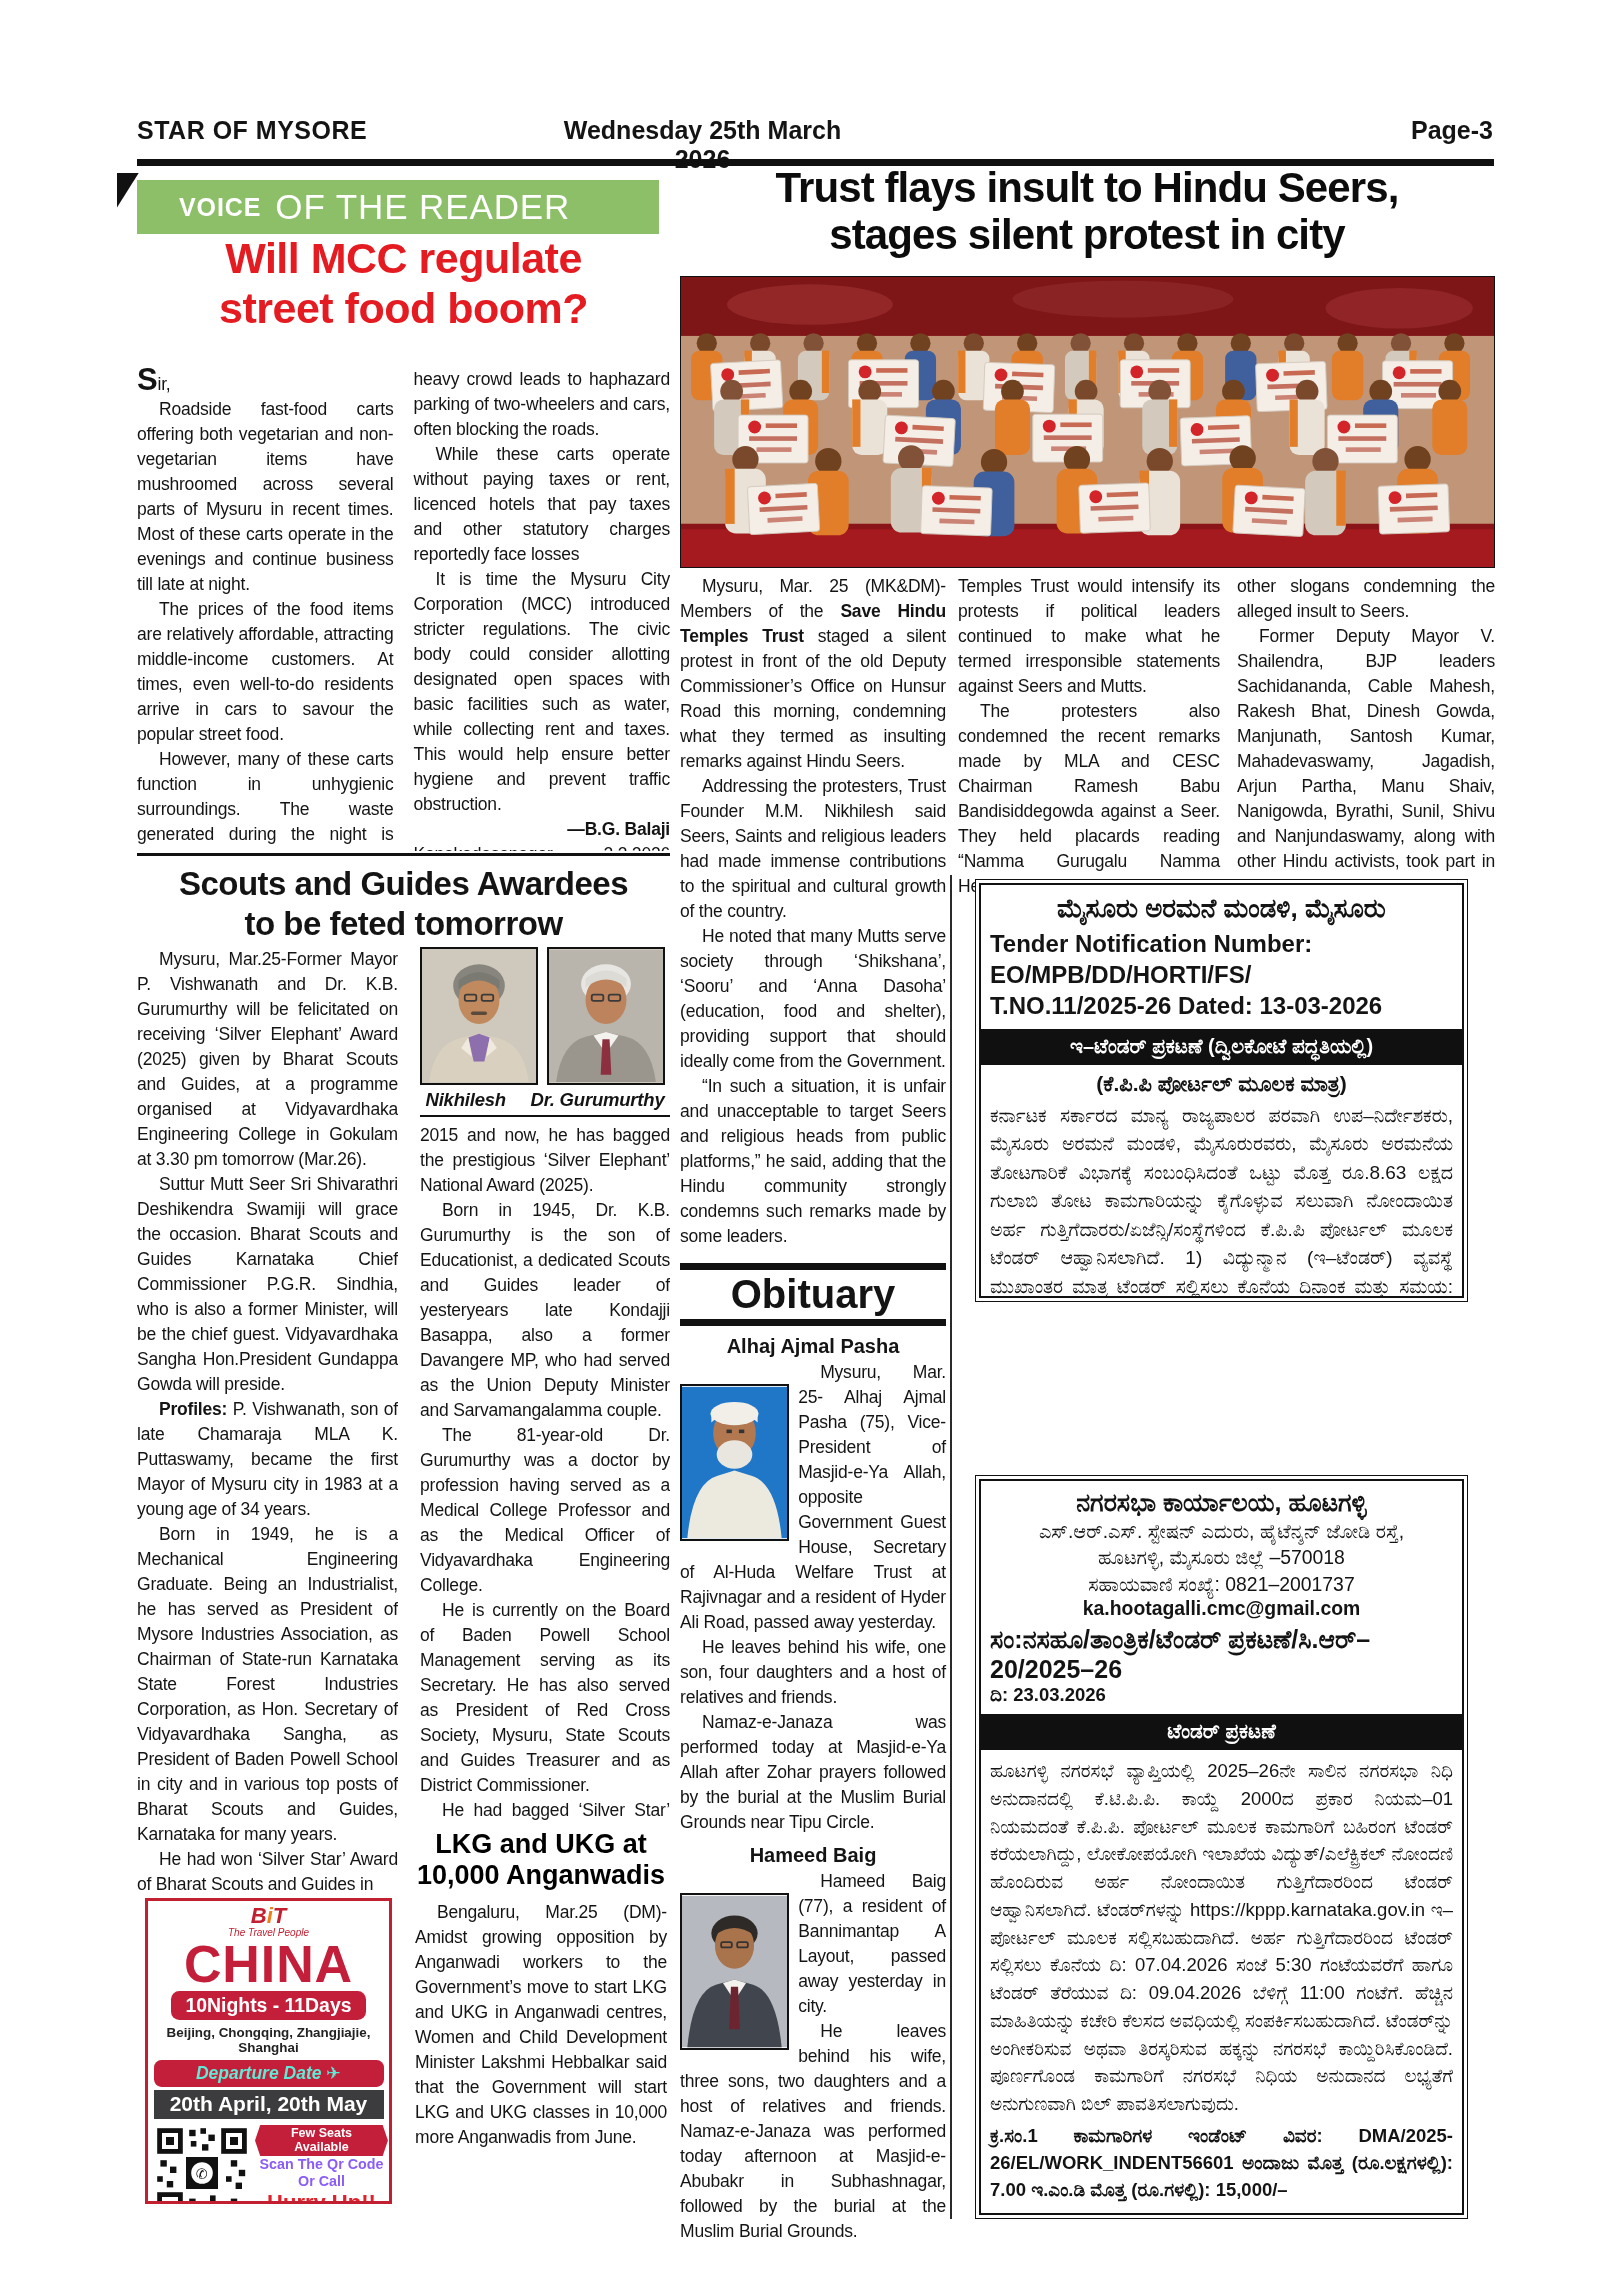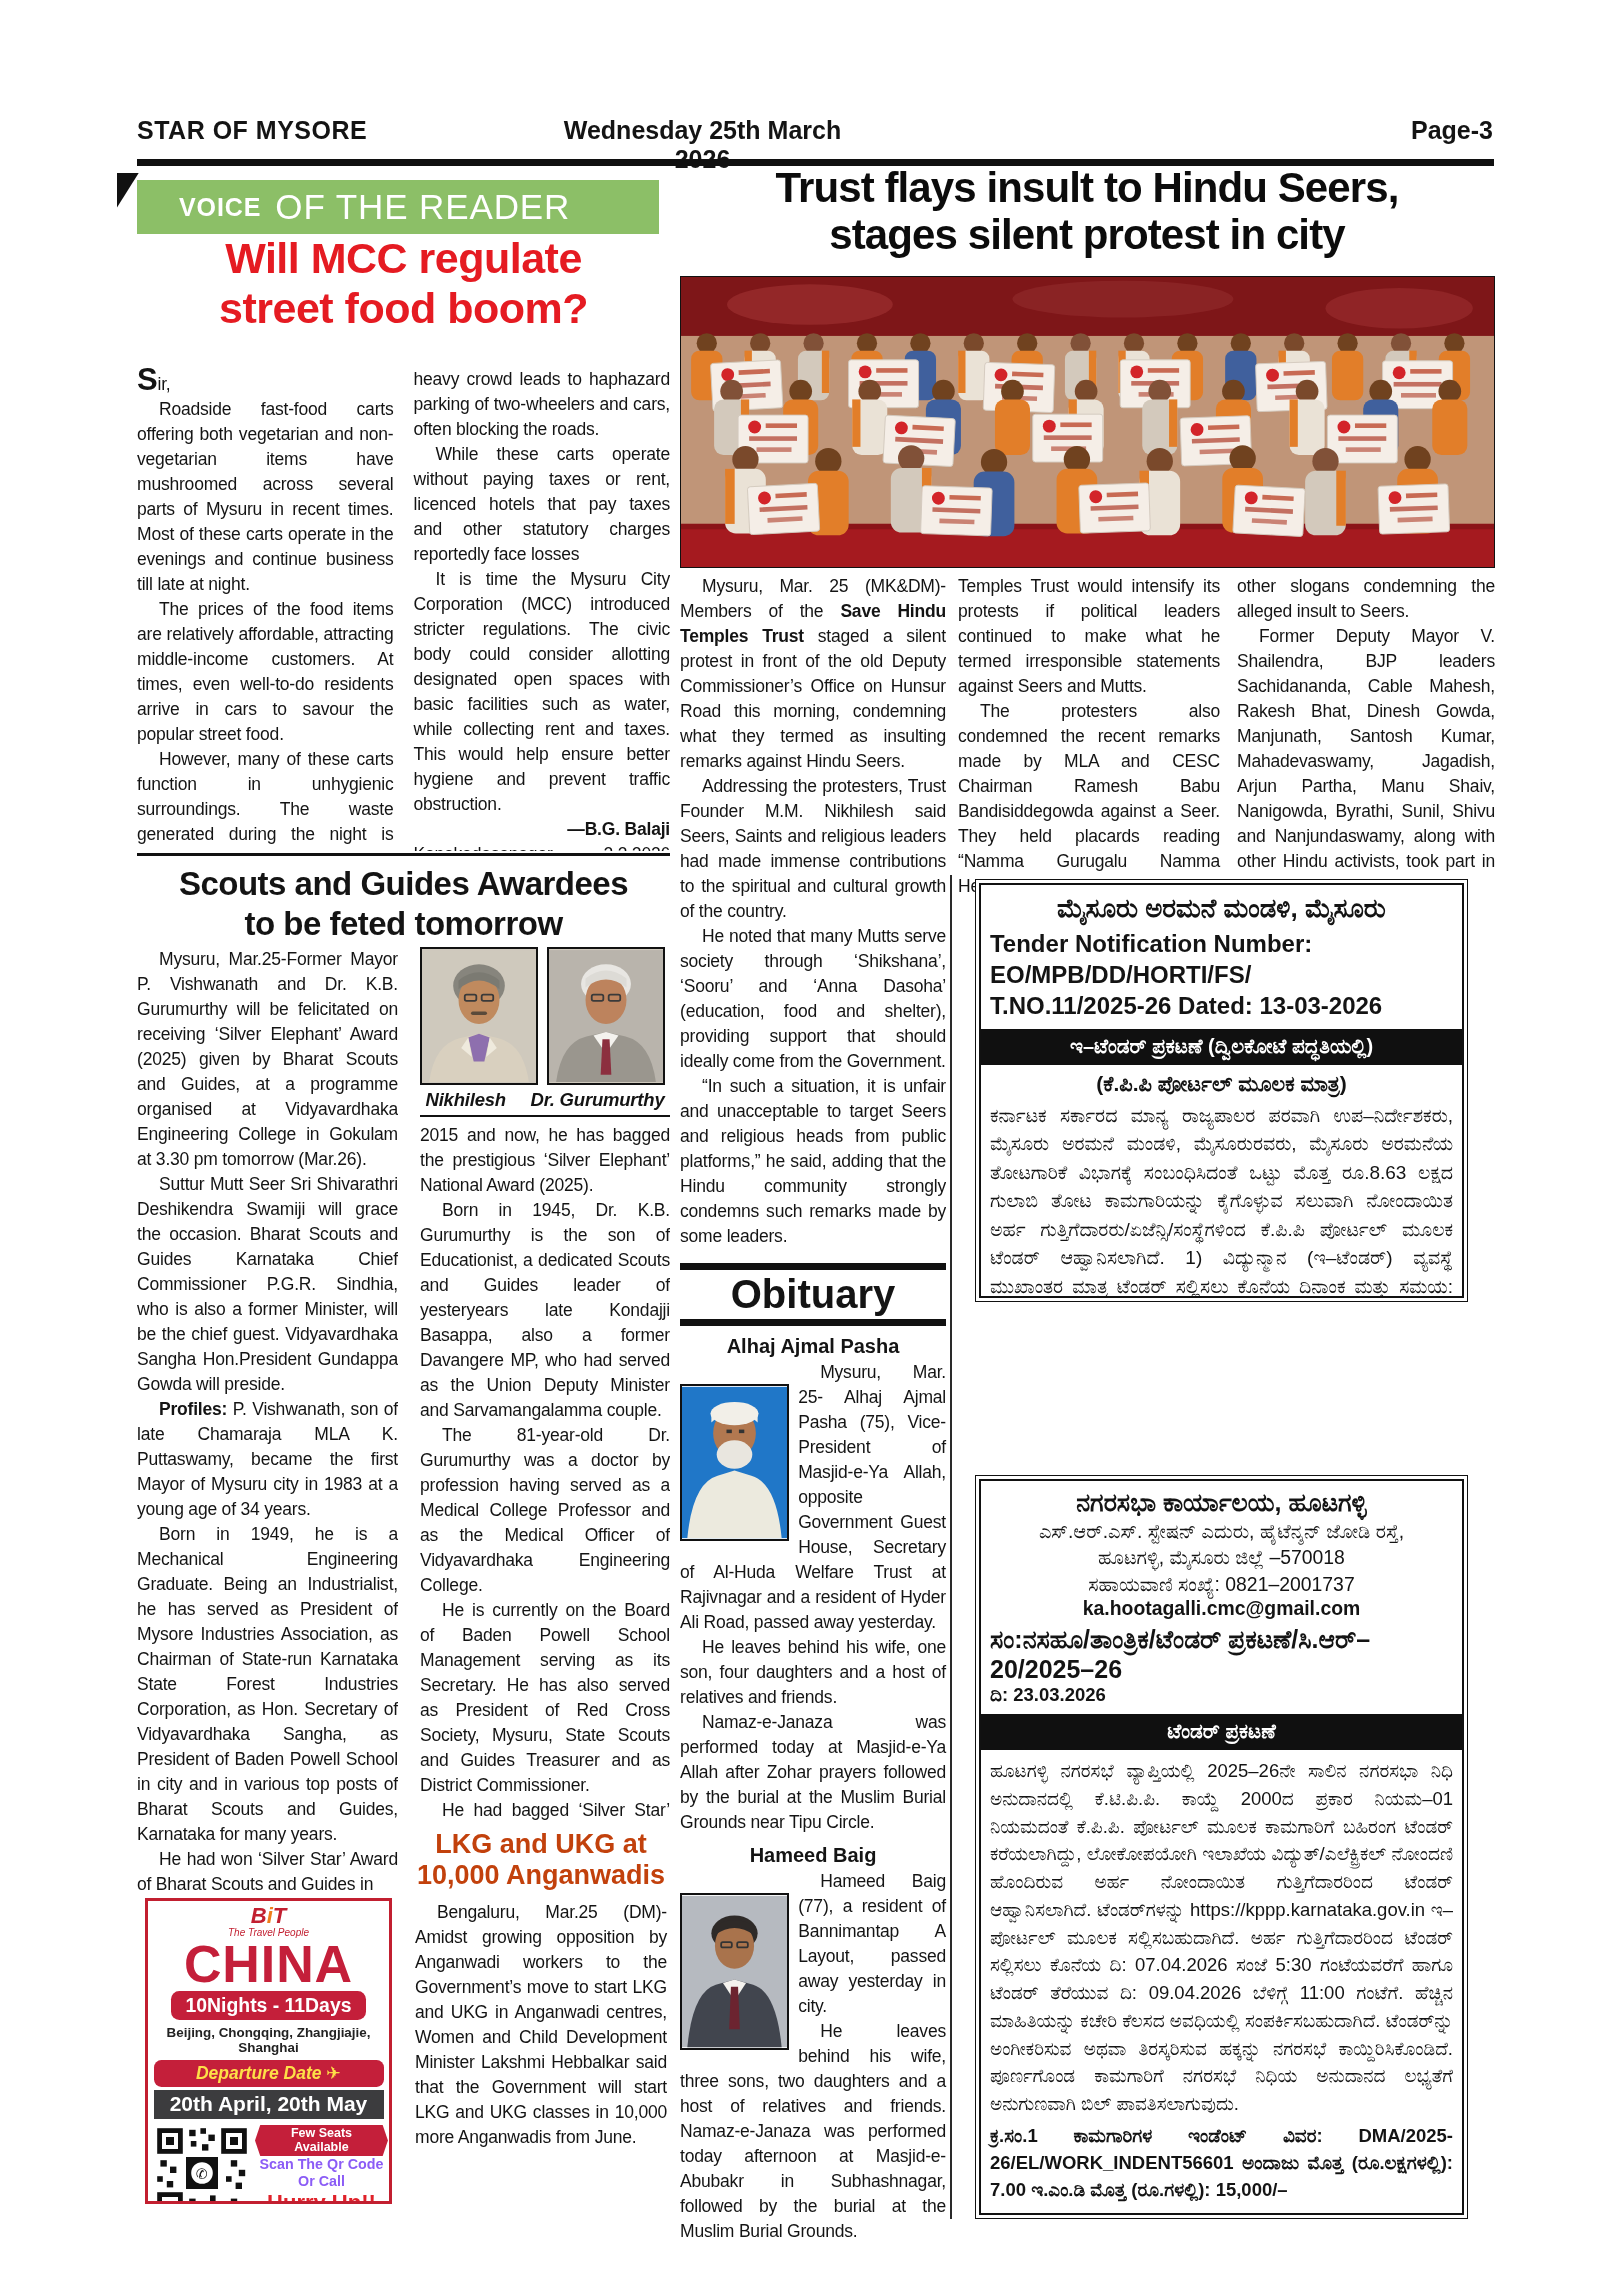--- a/index.html
+++ b/index.html
@@ -89,34 +89,34 @@
   .t2-email { text-align:center; font-weight:bold; font-size:19.4px; }
   .t2-ref { font-size:25px; font-weight:bold; margin-top:5.5px; }
   .t2-date { font-size:18.5px; font-weight:bold; }
   .t2-body { font-size:18.5px; line-height:1.5; text-align:justify; }
   .t2-indent { font-size:18.5px; font-weight:bold; line-height:1.45; text-align:justify; margin-top:5.5px; }
   .t2-sign { text-align:right; font-weight:bold; font-size:18.5px; margin-top:5.5px; }
   .t2-footer { font-weight:bold; font-size:18px; margin-top:3.7px; }
 
   
   .lkg-block { left:415px; top:1829px; width:252px; }
-  .lkg-headline { color:#c2410c; font-weight:bold; font-size:27px; line-height:1.15; text-align:center; }
+  .lkg-headline { color:#000000; font-weight:bold; font-size:27px; line-height:1.15; text-align:center; }
   .lkg-body { margin-top:9.2px; }
 
   
   .china-ad { left:145px; top:1898px; width:247px; height:306px; border:3.7px solid #c21f30;
     background:#fff; text-align:center; padding:3.7px 5.5px; overflow:hidden; }
   .bit-logo { font-style:italic; font-weight:bold; font-size:22px; color:#c21f30; line-height:1; }
   .bit-logo .accent { color:#ef7d1a; }
   .bit-tagline { font-style:italic; font-size:10px; color:#c21f30; line-height:1.1; }
   .china-title { color:#c41f3a; font-weight:bold; font-size:52px; line-height:1; letter-spacing:0.9px; }
   .china-pill { display:inline-block; background:#c41f3a; color:#fff; font-weight:bold; font-size:19.4px;
     border-radius:8.3px; padding:2.8px 14.8px; margin-top:1.8px; }
   .china-cities { font-weight:bold; font-size:13.4px; margin-top:4.6px; color:#222; }
-  .dep-bar { background:#c41f3a; color:#fde047; font-weight:bold; font-style:italic; font-size:17.5px;
+  .dep-bar { background:#c41f3a; color:#5eead4; font-weight:bold; font-style:italic; font-size:17.5px;
     border-radius:7.4px; padding:2.8px 0; margin-top:5.5px; }
   .dep-dates { background:#3c3c3e; color:#fff; font-weight:bold; font-size:21px; padding:2.8px 0; margin-top:2.8px; }
   .ad-bottom { display:flex; gap:5.5px; margin-top:5.5px; align-items:flex-start; }
   .qr-box { width:96px; height:96px; flex:0 0 auto; }
   .qr-box svg { display:block; width:100%; height:100%; }
   .ad-right { flex:1; }
   .few-seats { display:inline-block; background:#c41f3a; color:#fff; font-weight:bold; font-size:12.5px;
     padding:1.8px 7.4px; clip-path:polygon(4% 0,96% 0,100% 50%,96% 100%,4% 100%,0 50%); }
   .scan-line { font-weight:bold; font-size:14.3px; color:#8b5cf6; line-height:1.2; }
   .hurry { color:#e0222a; font-weight:bold; font-size:22px; line-height:1.1; }

